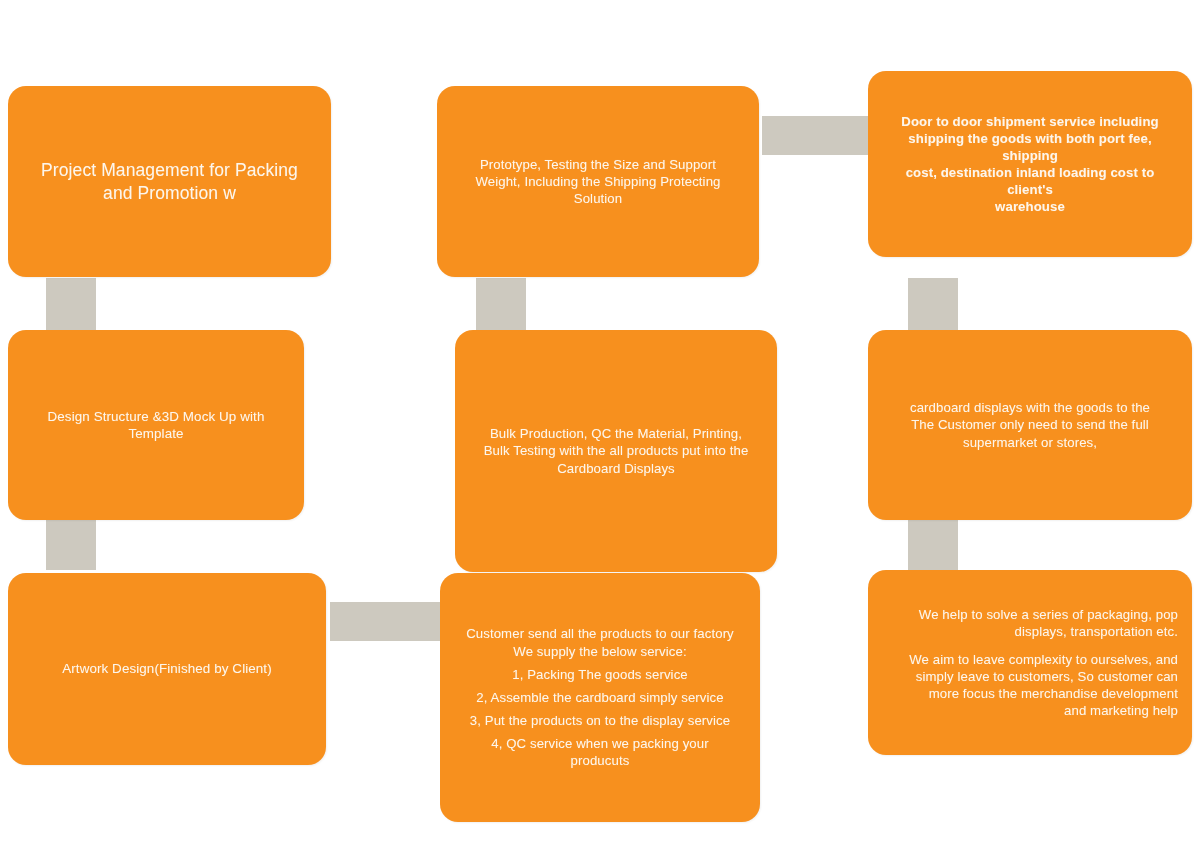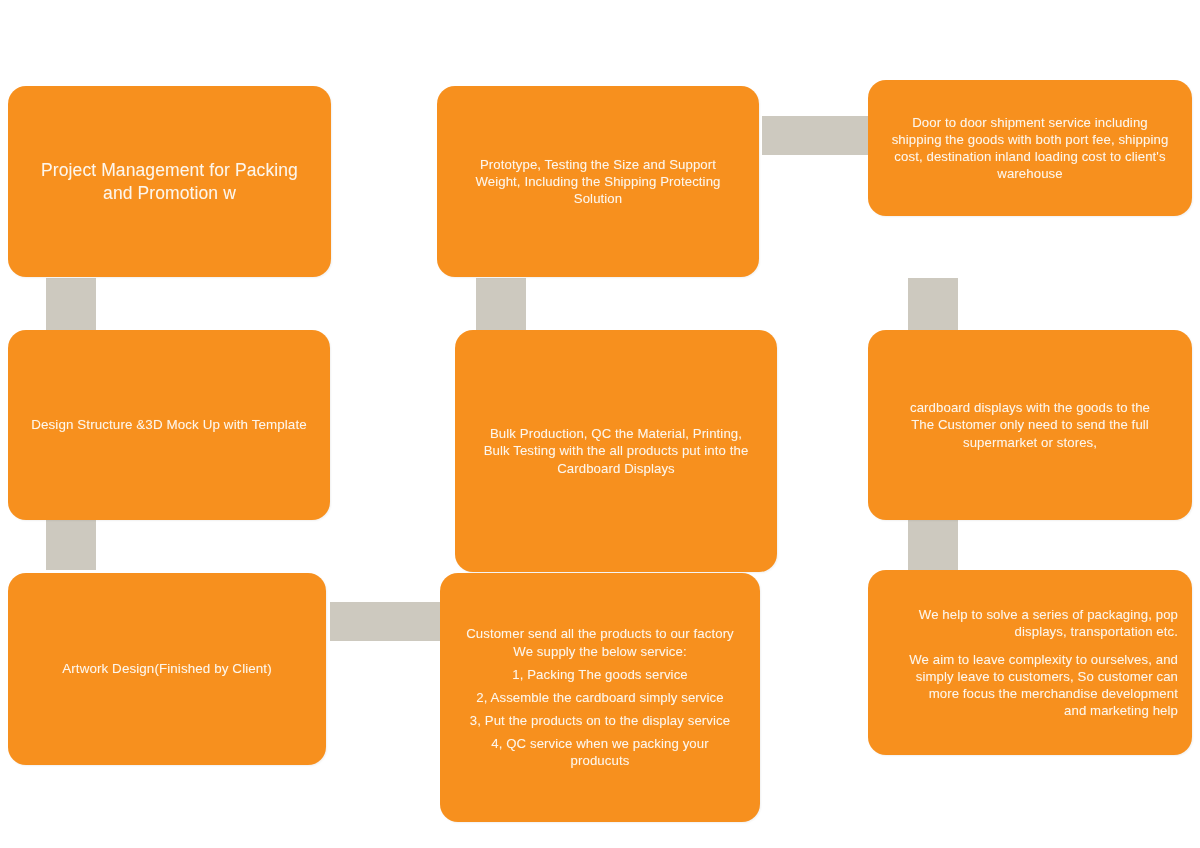--- a/index.html
+++ b/index.html
@@ -87,30 +87,30 @@
   </div>
 
   <div class="node" style="left:437px; top:86px; width:322px; height:191px;">
     <div class="label fs-body">
       <span class="ln">Prototype, Testing the Size and Support</span>
       <span class="ln">Weight, Including the Shipping Protecting</span>
       <span class="ln">Solution</span>
     </div>
   </div>
 
-  <div class="node" style="left:868px; top:80px; width:324px; height:136px;">
+  <div class="node" style="left:868px; top:71px; width:324px; height:186px;font-weight:bold;">
     <div class="label fs-body">
       <span class="ln">Door to door shipment service including</span>
       <span class="ln">shipping the goods with both port fee, shipping</span>
       <span class="ln">cost, destination inland loading cost  to client's</span>
       <span class="ln">warehouse</span>
     </div>
   </div>
 
-  <div class="node" style="left:8px; top:330px; width:322px; height:190px;border-radius:18px;">
+  <div class="node" style="left:8px; top:330px; width:296px; height:190px;border-radius:18px;">
     <div class="label fs-body2">
       <span class="ln">Design Structure &amp;3D Mock Up with Template</span>
     </div>
   </div>
 
   <div class="node" style="left:455px; top:330px; width:322px; height:242px;">
     <div class="label fs-body">
       <span class="ln">Bulk Production, QC the Material, Printing,</span>
       <span class="ln">Bulk Testing with the all products put into the</span>
       <span class="ln">Cardboard Displays</span>

